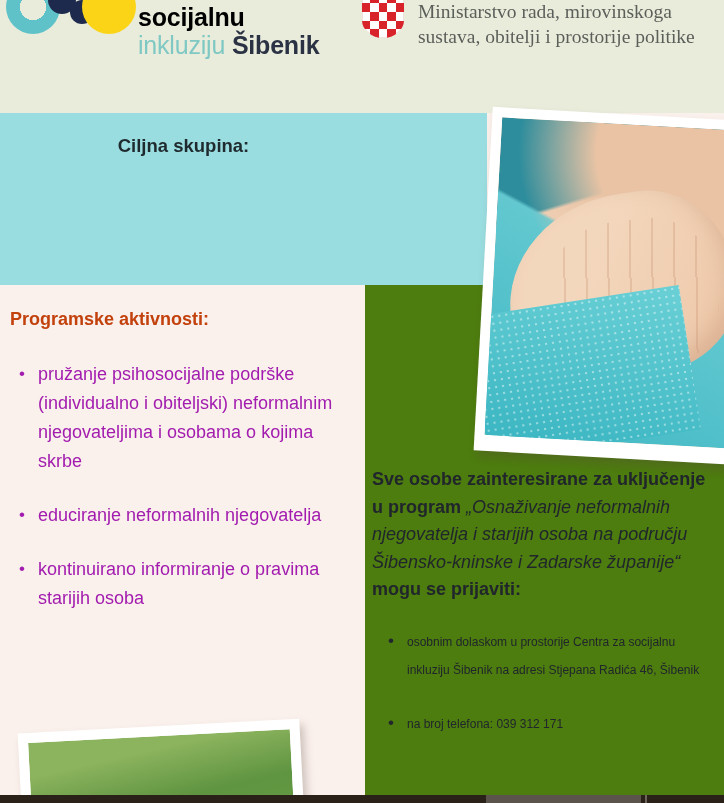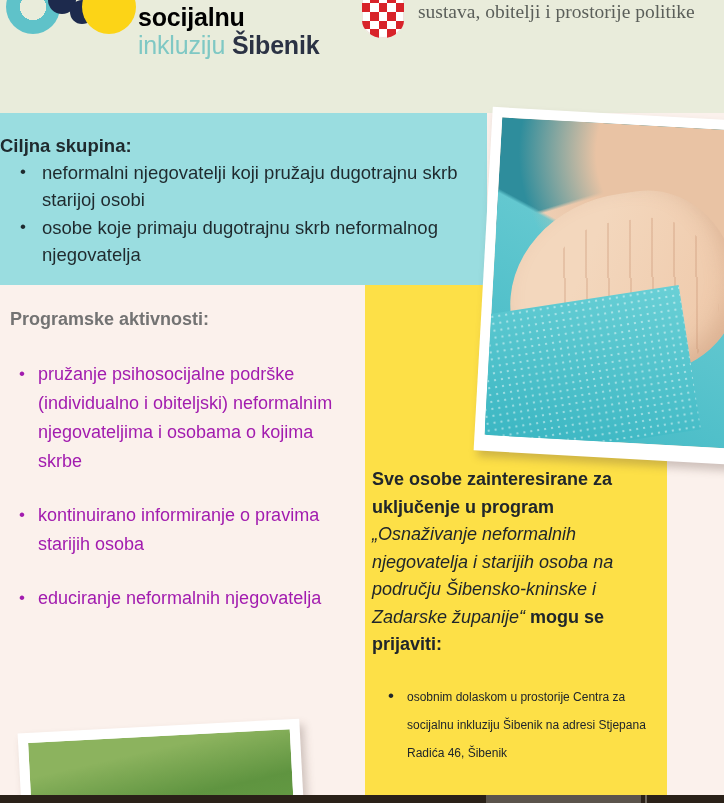--- a/index.html
+++ b/index.html
@@ -117,20 +117,21 @@
   
   .teal-band {
     position: absolute;
     left: 0; top: 113px;
     width: 487px;
     height: 172px;
     background: #9adde0;
     z-index: 3;
   }
   .teal-title {
+    text-align: center;
     font-size: 18.5px;
     font-weight: 700;
     color: #1f2a2e;
     padding: 22px 120px 2px 0;
   }
   .teal-list {
     margin: 0;
     padding: 0 16px 0 38px;
     list-style: none;
   }
@@ -155,21 +156,21 @@
     position: absolute;
     left: 0; top: 285px;
     width: 365px;
     height: 510px;
     background: #fbf1ec;
     z-index: 2;
   }
   .left-title {
     font-size: 18px;
     font-weight: 700;
-    color: #737373;
+    color: #c2410c;
     padding: 24px 0 0 10px;
   }
   .left-list {
     margin: 0;
     padding: 30px 8px 0 38px;
     list-style: none;
   }
   .left-list li {
     position: relative;
     font-size: 18px;
@@ -182,23 +183,23 @@
     position: absolute;
     left: -19px;
     top: -1px;
     font-size: 17px;
   }
 
   
   .right-col {
     position: absolute;
     left: 365px; top: 285px;
-    width: 302px;
+    width: 359px;
     height: 510px;
-    background: #fde047;
+    background: #4d7c0f;
     z-index: 2;
   }
   .right-intro {
     font-size: 18px;
     line-height: 27.5px;
     color: #20262b;
     padding: 181px 8px 0 7px;
   }
   .right-intro b { font-weight: 700; }
   .right-intro i { font-style: italic; font-weight: 400; }
@@ -353,39 +354,36 @@
           <span class="sq" style="left: 33.6px; top: 17.3333px; width: 8.4px; height: 8.66667px; background: rgb(216, 35, 42);"></span>
           <span class="sq" style="left: 8.4px; top: 26px; width: 8.4px; height: 8.66667px; background: rgb(216, 35, 42);"></span>
           <span class="sq" style="left: 25.2px; top: 26px; width: 8.4px; height: 8.66667px; background: rgb(216, 35, 42);"></span>
           <span class="sq" style="left: 0px; top: 34.6667px; width: 8.4px; height: 8.66667px; background: rgb(216, 35, 42);"></span>
           <span class="sq" style="left: 16.8px; top: 34.6667px; width: 8.4px; height: 8.66667px; background: rgb(216, 35, 42);"></span>
           <span class="sq" style="left: 33.6px; top: 34.6667px; width: 8.4px; height: 8.66667px; background: rgb(216, 35, 42);"></span>
           <span class="sq" style="left: 8.4px; top: 43.3333px; width: 8.4px; height: 8.66667px; background: rgb(216, 35, 42);"></span>
           <span class="sq" style="left: 25.2px; top: 43.3333px; width: 8.4px; height: 8.66667px; background: rgb(216, 35, 42);"></span>
         </div>
       <div class="ministry-text">
+        <div>Ministarstvo rada, mirovinskoga</div>
         <div>sustava, obitelji i prostorije politike</div>
       </div>
     </div>
   </div>
 
   <div class="teal-band">
     <div class="teal-title">Ciljna skupina:</div>
-    <ul class="teal-list" id="target-list">
-        <li>neformalni njegovatelji koji pružaju dugotrajnu skrb starijoj osobi</li>
-        <li>osobe koje primaju dugotrajnu skrb neformalnog njegovatelja</li>
-      </ul>
   </div>
 
   <div class="left-col">
     <div class="left-title">Programske aktivnosti:</div>
     <ul class="left-list" id="activities-list">
         <li>pružanje psihosocijalne podrške (individualno i obiteljski) neformalnim njegovateljima i osobama o kojima skrbe</li>
+        <li>educiranje neformalnih njegovatelja</li>
         <li>kontinuirano informiranje o pravima starijih osoba</li>
-        <li>educiranje neformalnih njegovatelja</li>
       </ul>
   </div>
 
   <div class="right-col">
     <div class="right-intro">
       <b>Sve osobe zainteresirane za uključenje u program </b><i>„Osnaživanje neformalnih njegovatelja i starijih osoba na području Šibensko-kninske i Zadarske županije“</i><b> mogu se prijaviti:</b>
     </div>
     <ul class="right-list" id="apply-list">
         <li>osobnim dolaskom u prostorije Centra za socijalnu inkluziju Šibenik na adresi Stjepana Radića 46, Šibenik</li>
         <li>na broj telefona: 039 312 171</li>

